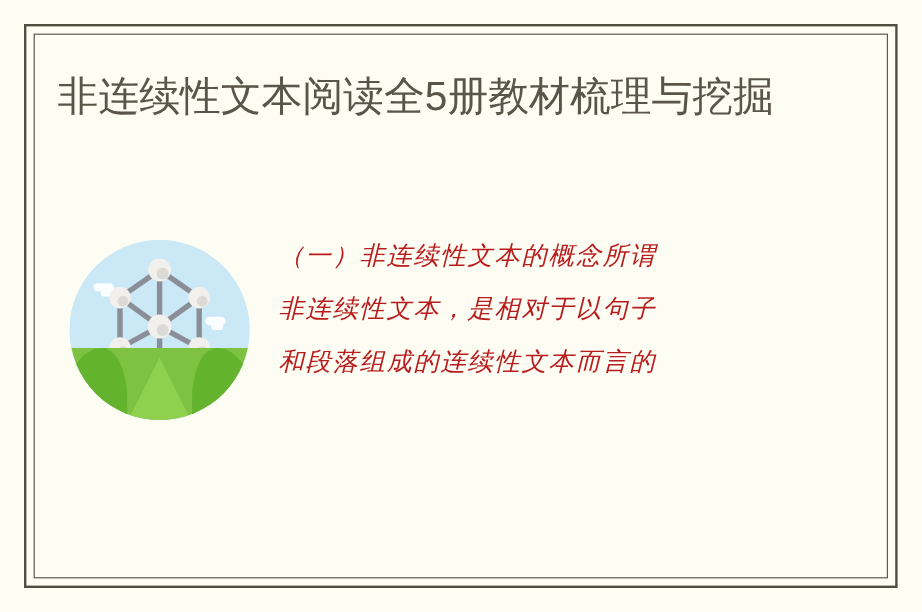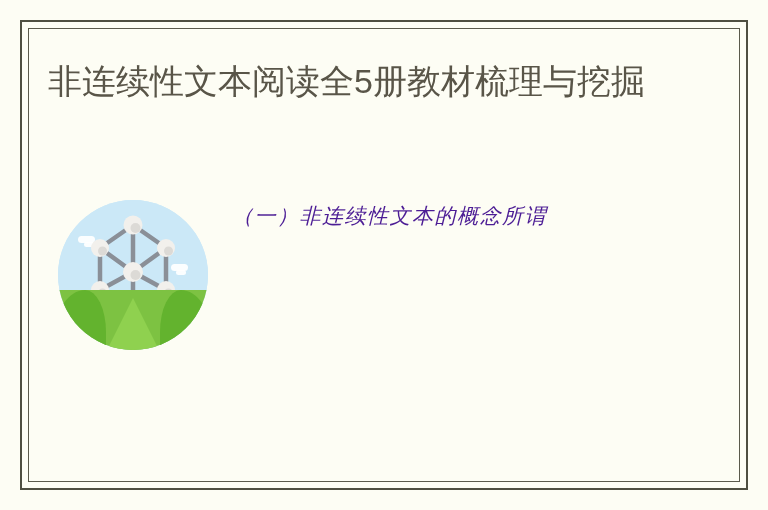--- a/index.html
+++ b/index.html
@@ -120,25 +120,25 @@
     width:150px;height:150px;
   }
 
   
   .body-wrap{
     flex:1 1 auto;
     padding-left:14px;
     padding-top:4px;
   }
   .body-line{
-    color:#4c1d95;
+    color:#b91c1c;
     font-size:21px;
     line-height:44px;
     letter-spacing:1.5px;
-    font-family:Liberation Serif, serif;
+    font-family:Liberation Mono, monospace;
     font-style:italic;
     white-space:pre;
   }
 </style>
 </head>
 <body>
 
 <div class="card">
 
   <div class="frame-outer"></div>
@@ -199,16 +199,18 @@
 
         <div class="ground"></div>
         <div class="hill-l"></div>
         <div class="hill-r"></div>
         <div class="path"></div>
       </div>
     </div>
 
     <div class="body-wrap">
       <div class="body-line">（一）非连续性文本的概念所谓</div>
+      <div class="body-line">非连续性文本，是相对于以句子</div>
+      <div class="body-line">和段落组成的连续性文本而言的</div>
     </div>
 
   </div>
 </div>
 
 </body></html>

